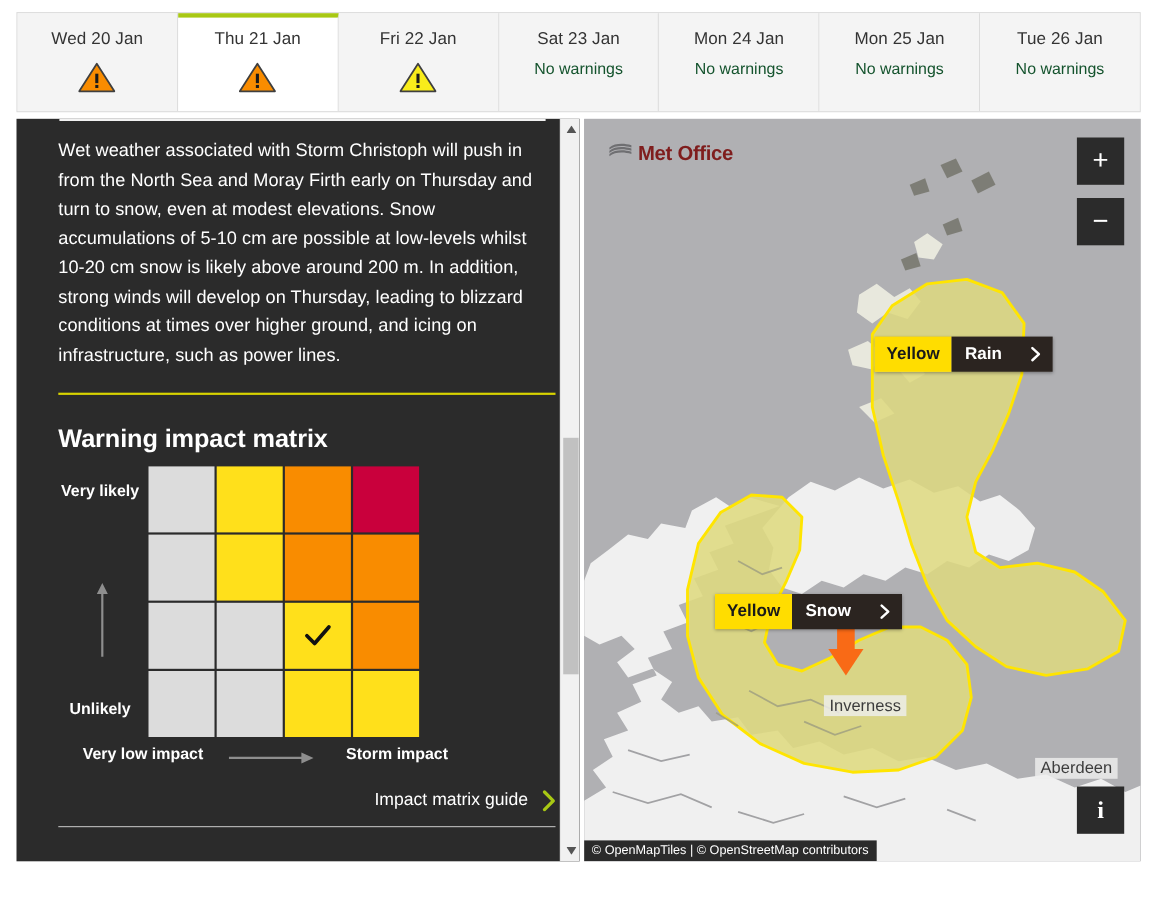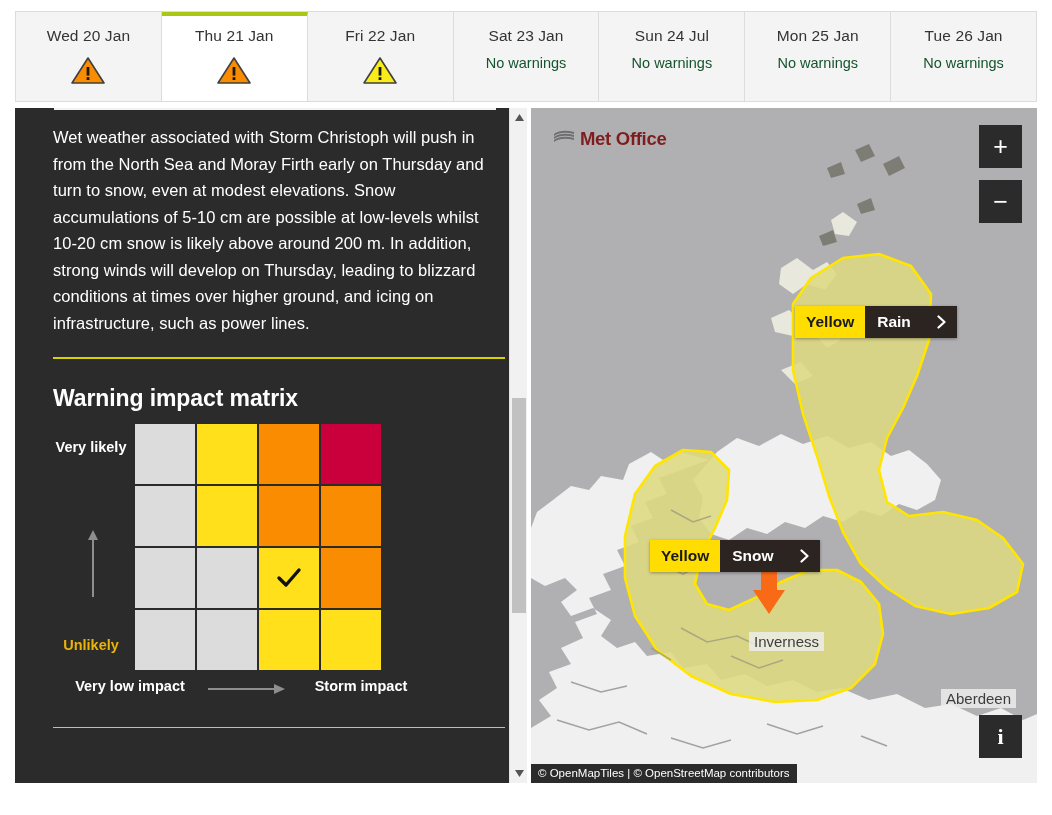--- a/index.html
+++ b/index.html
@@ -141,21 +141,21 @@
     color: #ffffff;
     font-size: 14.5px;
     line-height: 19px;
     font-weight: bold;
   }
   .lbl-unlikely {
     position: absolute;
     left: 0; top: 212px;
     width: 76px;
     text-align: center;
-    color: #eab308;
+    color: #ffffff;
     font-size: 14.5px;
     line-height: 19px;
     font-weight: bold;
   }
   .arrow-up {
     position: absolute;
     left: 34px; top: 105px;
     width: 12px; height: 70px;
   }
   .lbl-vlowimpact {
@@ -377,21 +377,21 @@
           </svg>
       </span>
     </div>
 
     <div class="tab">
       <span class="tab-label">Sat 23 Jan</span>
       <span class="tab-nowarn">No warnings</span>
     </div>
 
     <div class="tab">
-      <span class="tab-label">Sun 24 Jul</span>
+      <span class="tab-label">Mon 24 Jan</span>
       <span class="tab-nowarn">No warnings</span>
     </div>
 
     <div class="tab">
       <span class="tab-label">Mon 25 Jan</span>
       <span class="tab-nowarn">No warnings</span>
     </div>
 
     <div class="tab">
       <span class="tab-label">Tue 26 Jan</span>
@@ -456,20 +456,28 @@
           <div class="lbl-vlowimpact">Very low impact</div>
           <span class="arrow-right">
             <svg viewBox="0 0 78 14">
                 <line x1="0" y1="7" x2="68" y2="7" stroke="#8e8e8e" stroke-width="2"></line>
                 <polygon points="77,7 66,2 66,12" fill="#8e8e8e"></polygon>
               </svg>
           </span>
           <div class="lbl-highimpact">Storm impact</div>
         </div>
 
+        <div class="guide-row">
+          <span class="guide-label">Impact matrix guide</span>
+          <span>
+            <svg class="chev-green" viewBox="0 0 13 20">
+                <polyline points="3,2 11,10 3,18" fill="none" stroke="#a8c814" stroke-width="3" stroke-linecap="round" stroke-linejoin="round"></polyline>
+              </svg>
+          </span>
+        </div>
 
         <div class="hr-white"></div>
 
       </div>
 
       <div class="vscroll">
         <div class="sb-arrow sb-up">
           <svg width="9" height="7" viewBox="0 0 9 7">
               <polygon points="4.5,0 9,7 0,7" fill="#555555"></polygon>
             </svg>

